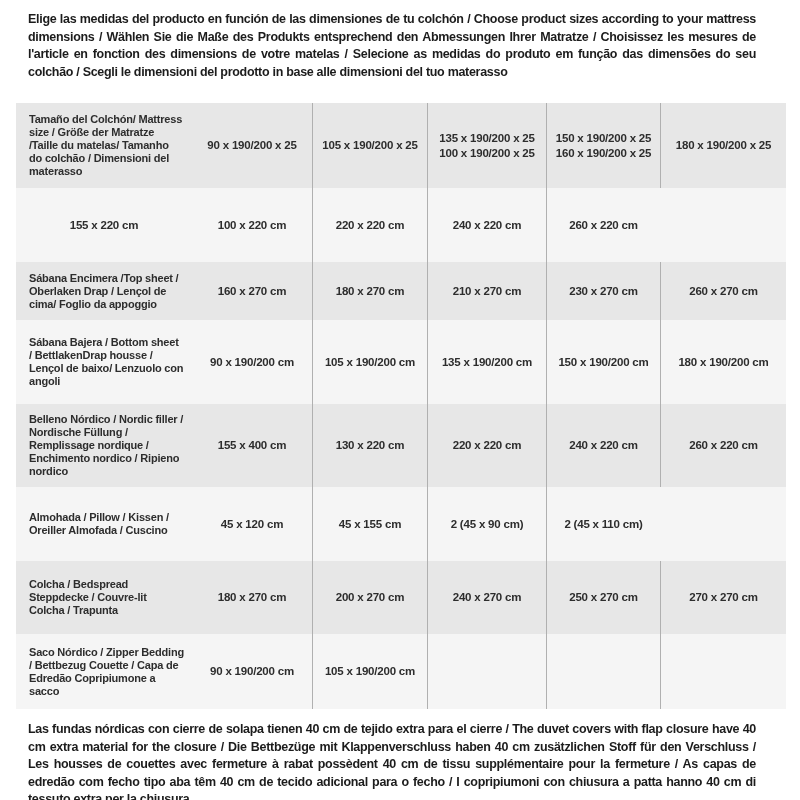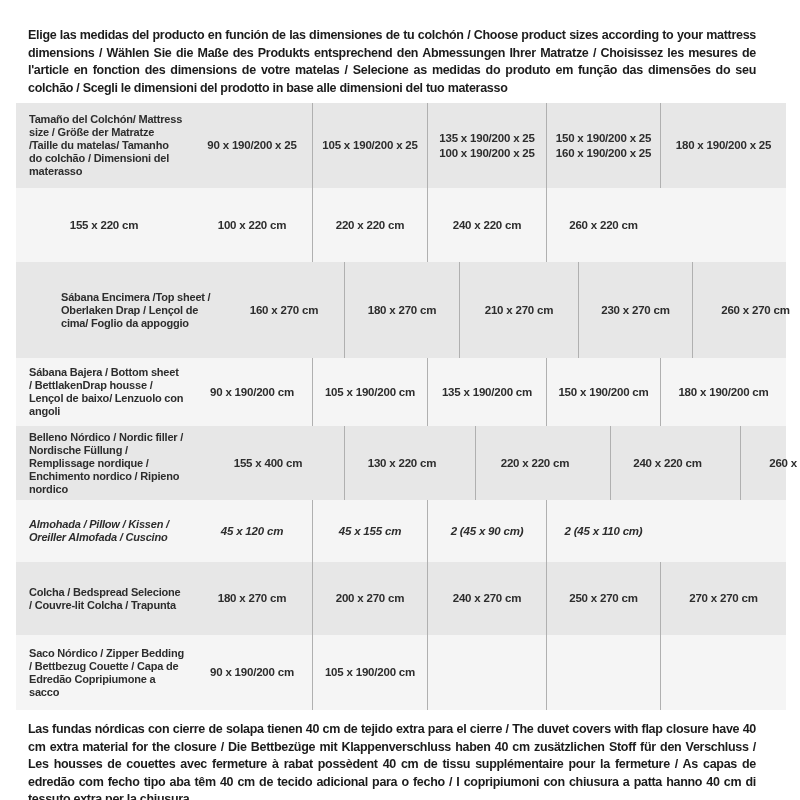--- a/index.html
+++ b/index.html
@@ -6,21 +6,21 @@
   body{
     width:800px;height:800px;
     background:#ffffff;
     font-family:"Liberation Sans", sans-serif;
     color:#1c1c1c;
     position:relative;
     overflow:hidden;
   }
   .intro{
     position:absolute;
-    left:28px; right:44px; top:27px;
+    left:28px; right:44px; top:11px;
     margin:0;
     font-size:12.5px;
     line-height:17.5px;
     font-weight:700;
     letter-spacing:-0.3px;
     text-align:justify;
     color:#1c1c1c;
   }
   .note{
     position:absolute;
@@ -39,24 +39,24 @@
     width:770px;
   }
   .trow{
     display:grid;
     grid-template-columns:176px 120px 115px 119px 114px 126px;
   }
   .trow:nth-child(odd){background:#e7e7e7;}
   .trow:nth-child(even){background:#f5f5f5;}
   .trow:nth-child(1){height:85px;}
   .trow:nth-child(2){height:74px;}
-  .trow:nth-child(3){height:96px;padding-left:32px;}
-  .trow:nth-child(4){height:68px;}
-  .trow:nth-child(5){height:74px;gap:16px;}
-  .trow:nth-child(6){height:62px;font-style:italic;}
+  .trow:nth-child(3){height:58px;}
+  .trow:nth-child(4){height:84px;}
+  .trow:nth-child(5){height:83px;}
+  .trow:nth-child(6){height:74px;}
   .trow:nth-child(7){height:73px;}
   .trow:nth-child(8){height:75px;}
   .trow > div:nth-child(n+3){border-left:1px solid #b0b0b0;}
   .lbl{
     display:flex;
     align-items:center;
     padding:0 8px 0 13px;
     font-size:11px;
     line-height:13px;
     font-weight:700;
@@ -183,21 +183,21 @@
         <div class="vline">45 x 155 cm</div>
       </div>
       <div class="val">
         <div class="vline">2 (45 x 90 cm)</div>
       </div>
       <div class="val">
         <div class="vline">2 (45 x 110 cm)</div>
       </div>
     </div>
     <div class="trow">
-      <div class="lbl">Colcha / Bedspread Selecione / Couvre-lit Colcha / Trapunta</div>
+      <div class="lbl">Colcha / Bedspread Steppdecke / Couvre-lit Colcha / Trapunta</div>
       <div class="val">
         <div class="vline">180 x 270 cm</div>
       </div>
       <div class="val">
         <div class="vline">200 x 270 cm</div>
       </div>
       <div class="val">
         <div class="vline">240 x 270 cm</div>
       </div>
       <div class="val">

